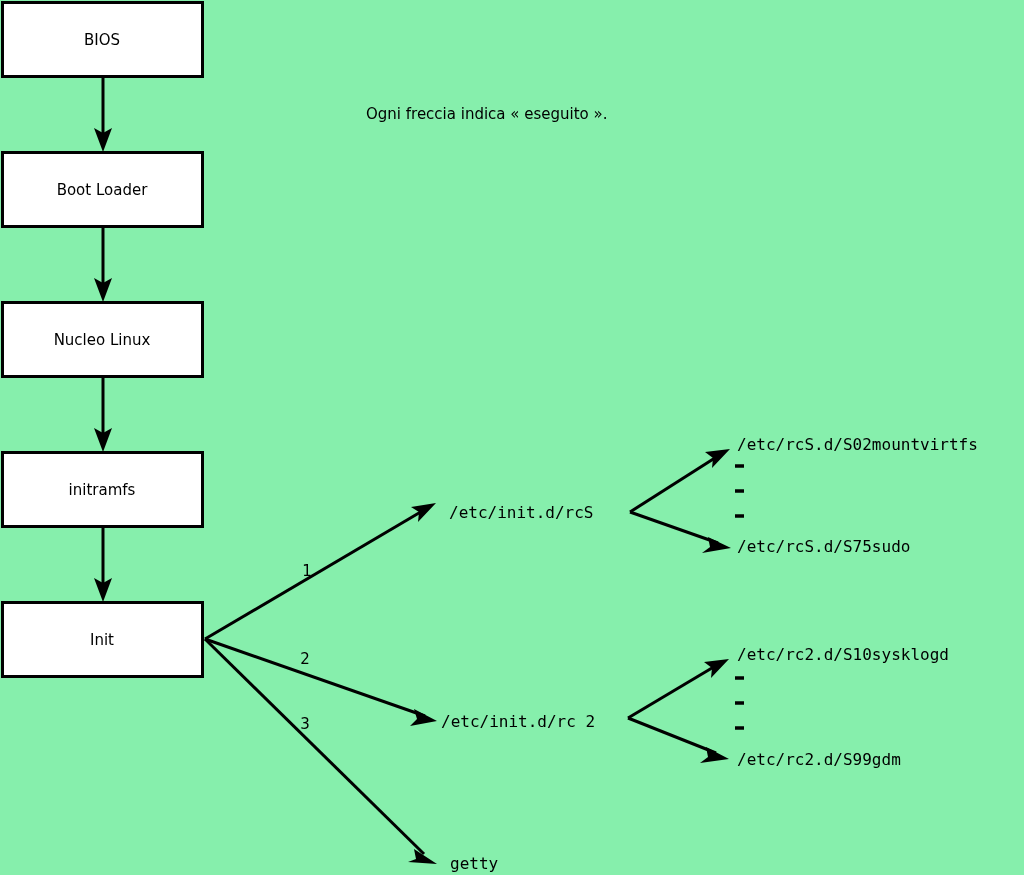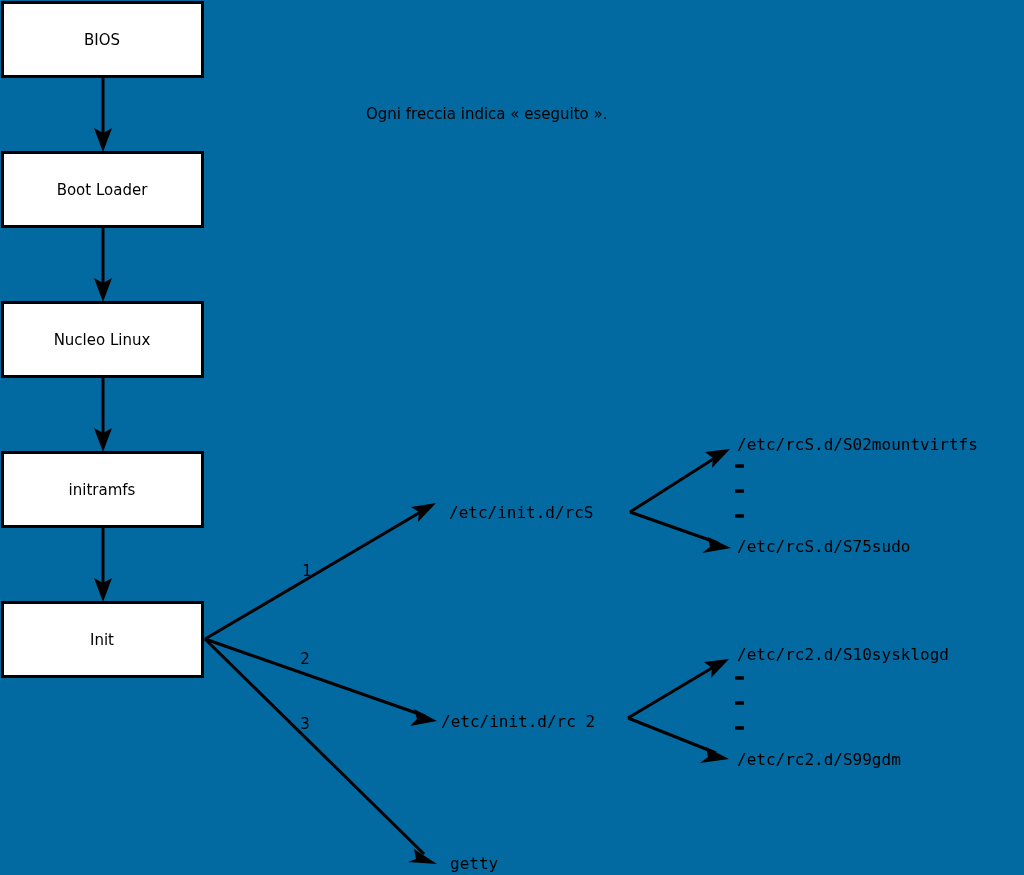--- a/index.html
+++ b/index.html
@@ -10,21 +10,21 @@
   body {
     width: 1024px;
     height: 875px;
     overflow: hidden;
     font-family: "DejaVu Sans", sans-serif;
   }
   #diagram-root {
     position: relative;
     width: 1024px;
     height: 875px;
-    background: #0369a1;
+    background: #86efac;
   }
   svg.diagram-canvas {
     position: absolute;
     left: 0;
     top: 0;
     width: 1024px;
     height: 875px;
     display: block;
   }
   .box-rect {

